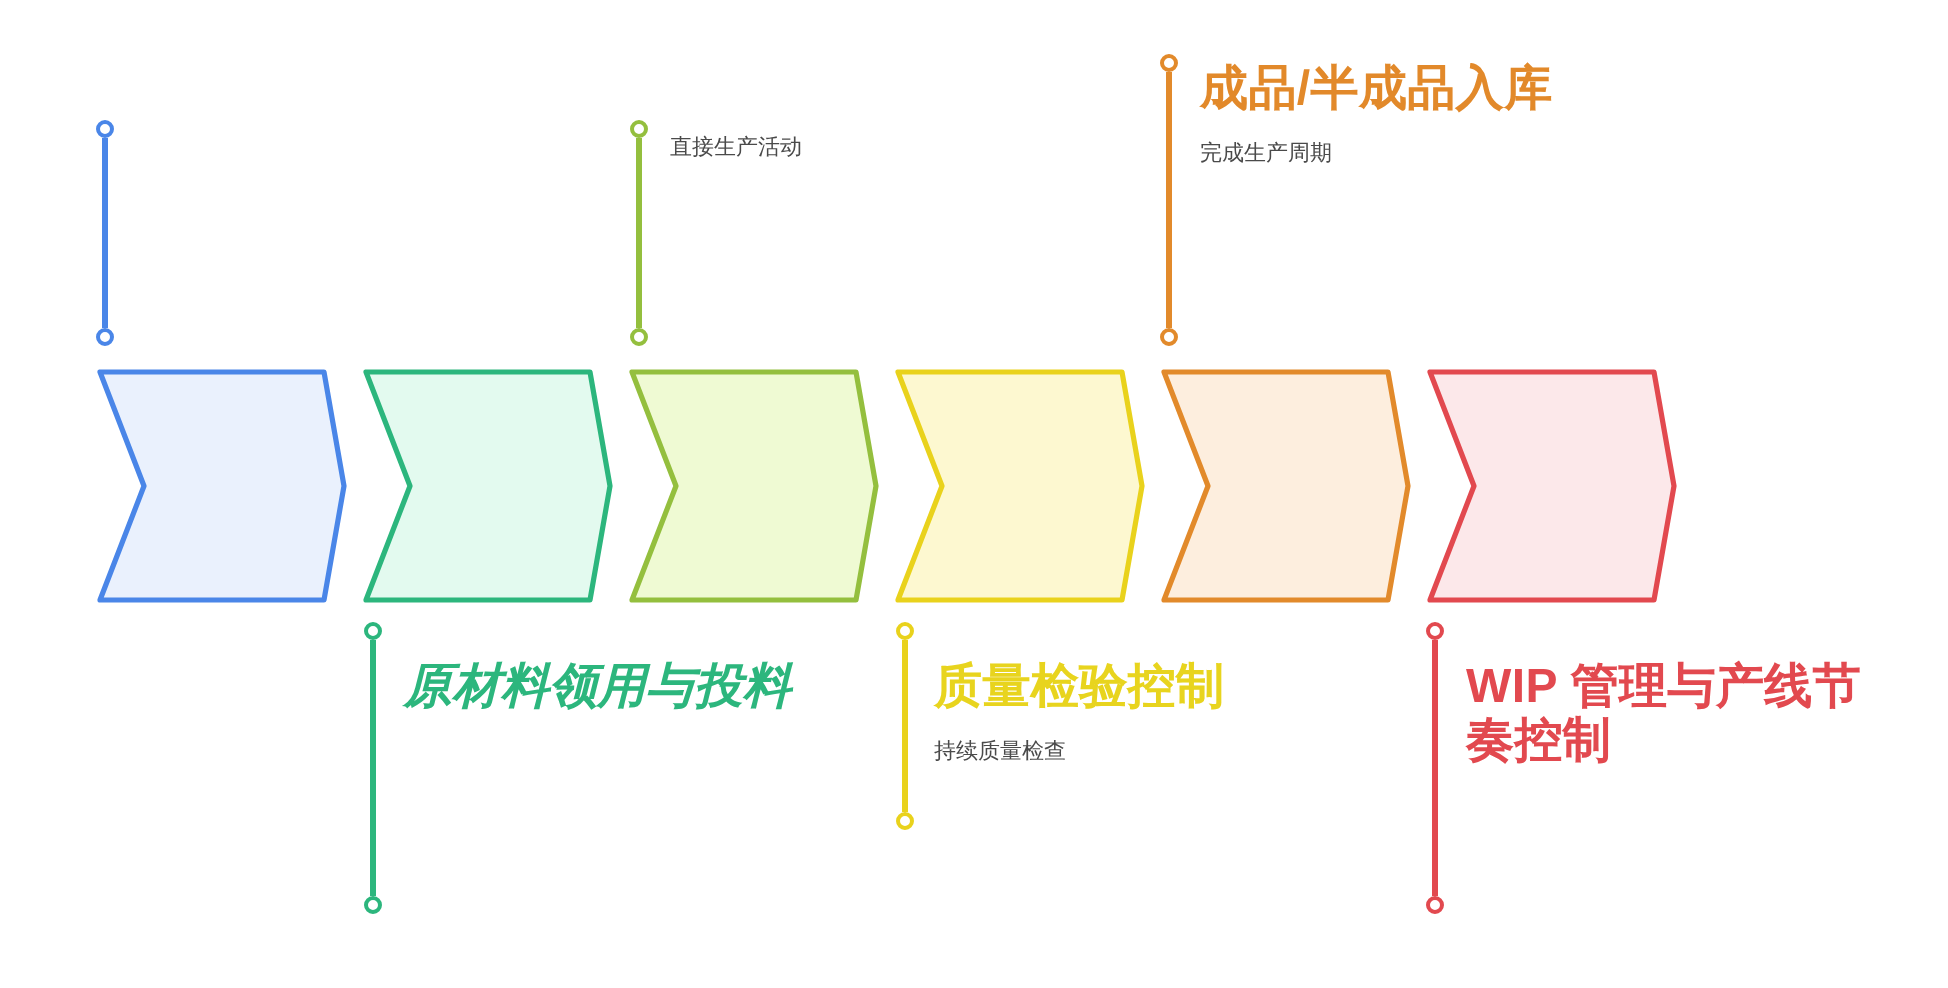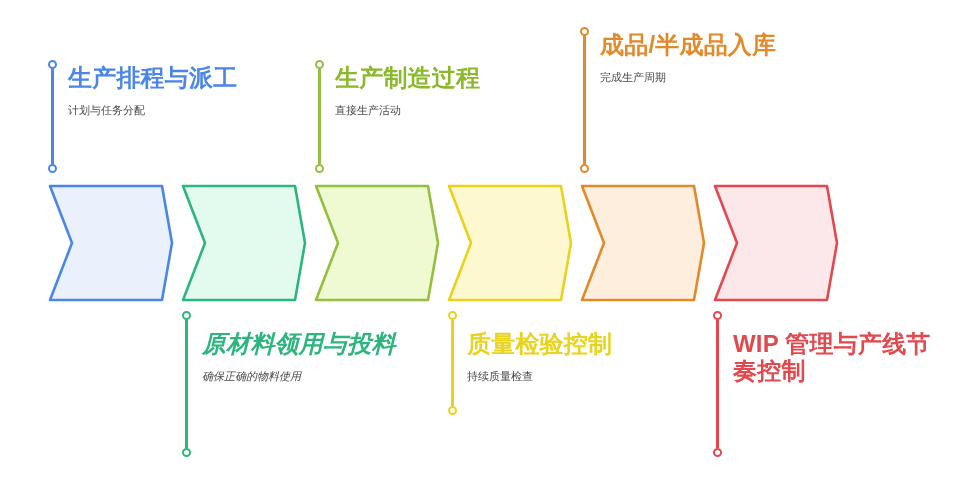--- a/index.html
+++ b/index.html
@@ -88,32 +88,26 @@
     <span class="conn-line"></span>
     <span class="conn-dot"></span>
   </div>
 
   <div class="connector" style="left: 712px; top: 311px; height: 146px; color: rgb(226, 73, 79);">
     <span class="conn-dot"></span>
     <span class="conn-line"></span>
     <span class="conn-dot"></span>
   </div>
 
-  <div class="label-block" style="left:68px;top:64px;width:240px;">
-    <div class="step-title" style="color: rgb(74, 134, 232);">生产排程与派工</div>
-    <div class="step-desc">计划与任务分配</div>
-  </div>
 
   <div class="label-block" style="left:202px;top:330px;width:232px;font-style:italic;">
     <div class="step-title" style="color: rgb(44, 182, 125);">原材料领用与投料</div>
-    <div class="step-desc">确保正确的物料使用</div>
   </div>
 
   <div class="label-block" style="left:335px;top:64px;width:230px;">
-    <div class="step-title" style="color: rgb(140, 184, 43);">生产制造过程</div>
     <div class="step-desc">直接生产活动</div>
   </div>
 
   <div class="label-block" style="left:467px;top:330px;width:230px;">
     <div class="step-title" style="color: rgb(232, 212, 30);">质量检验控制</div>
     <div class="step-desc">持续质量检查</div>
   </div>
 
   <div class="label-block" style="left:600px;top:31px;width:200px;">
     <div class="step-title" style="color: rgb(226, 137, 42);">成品/半成品入库</div>

